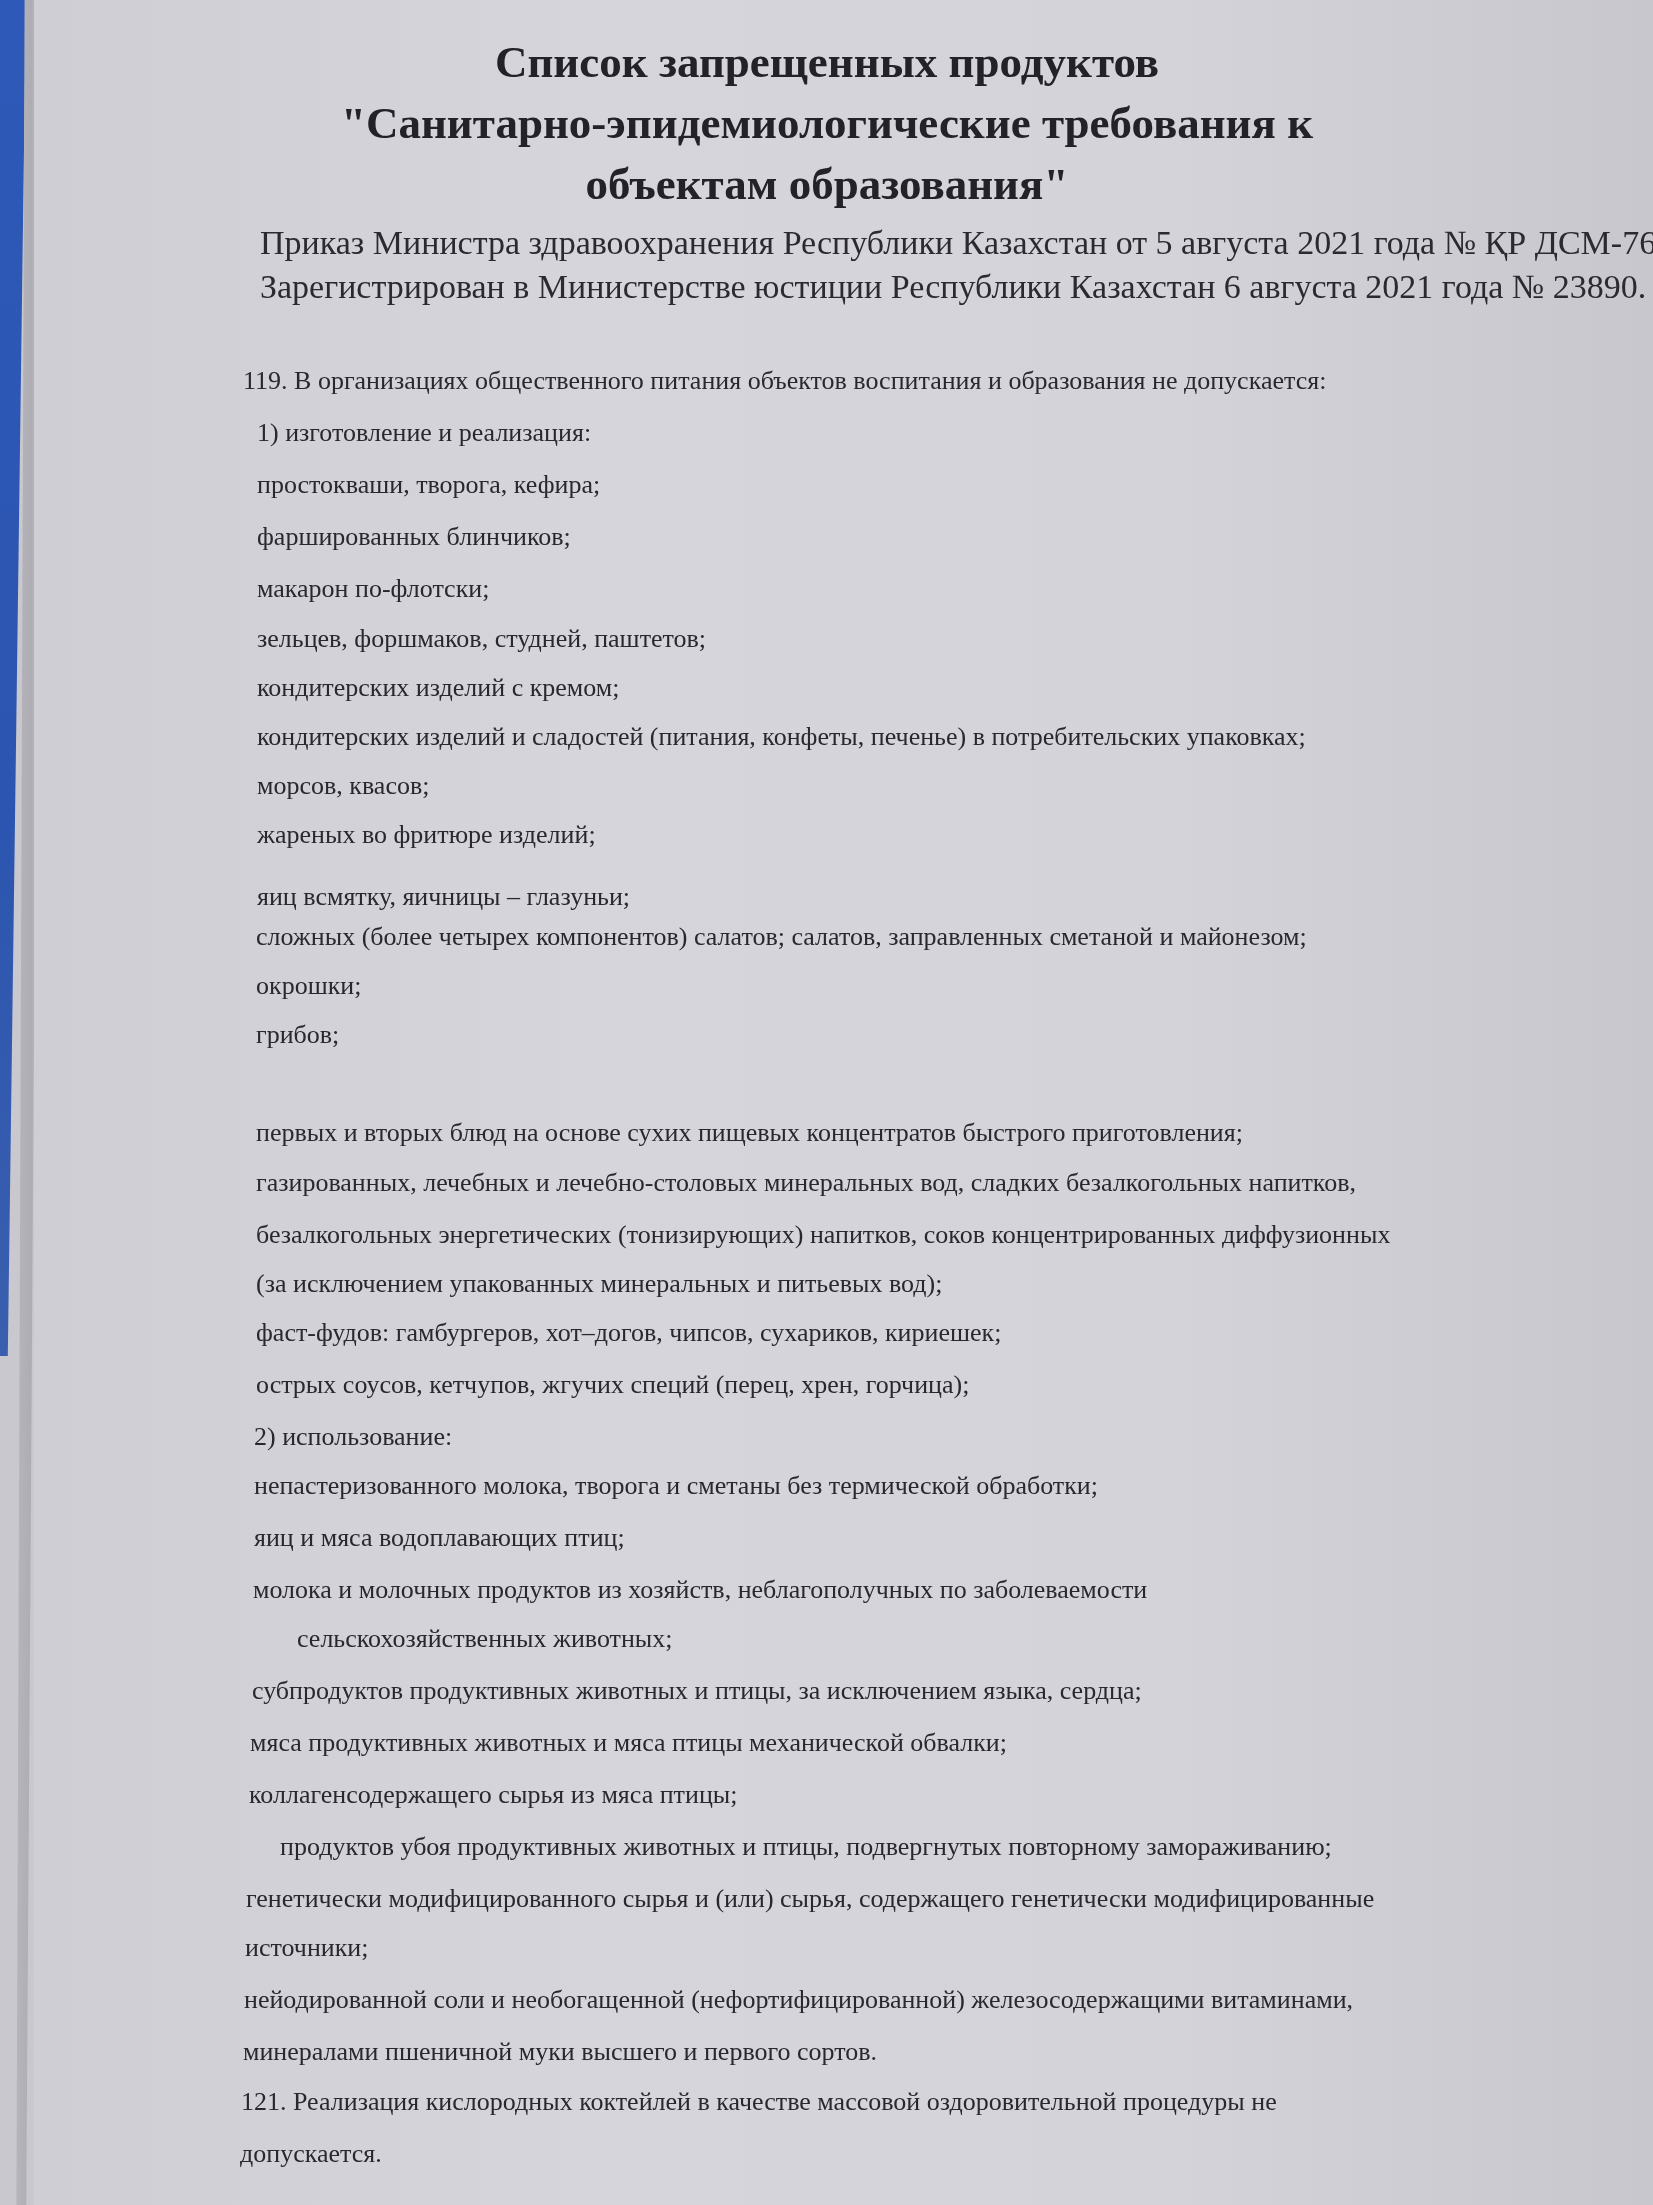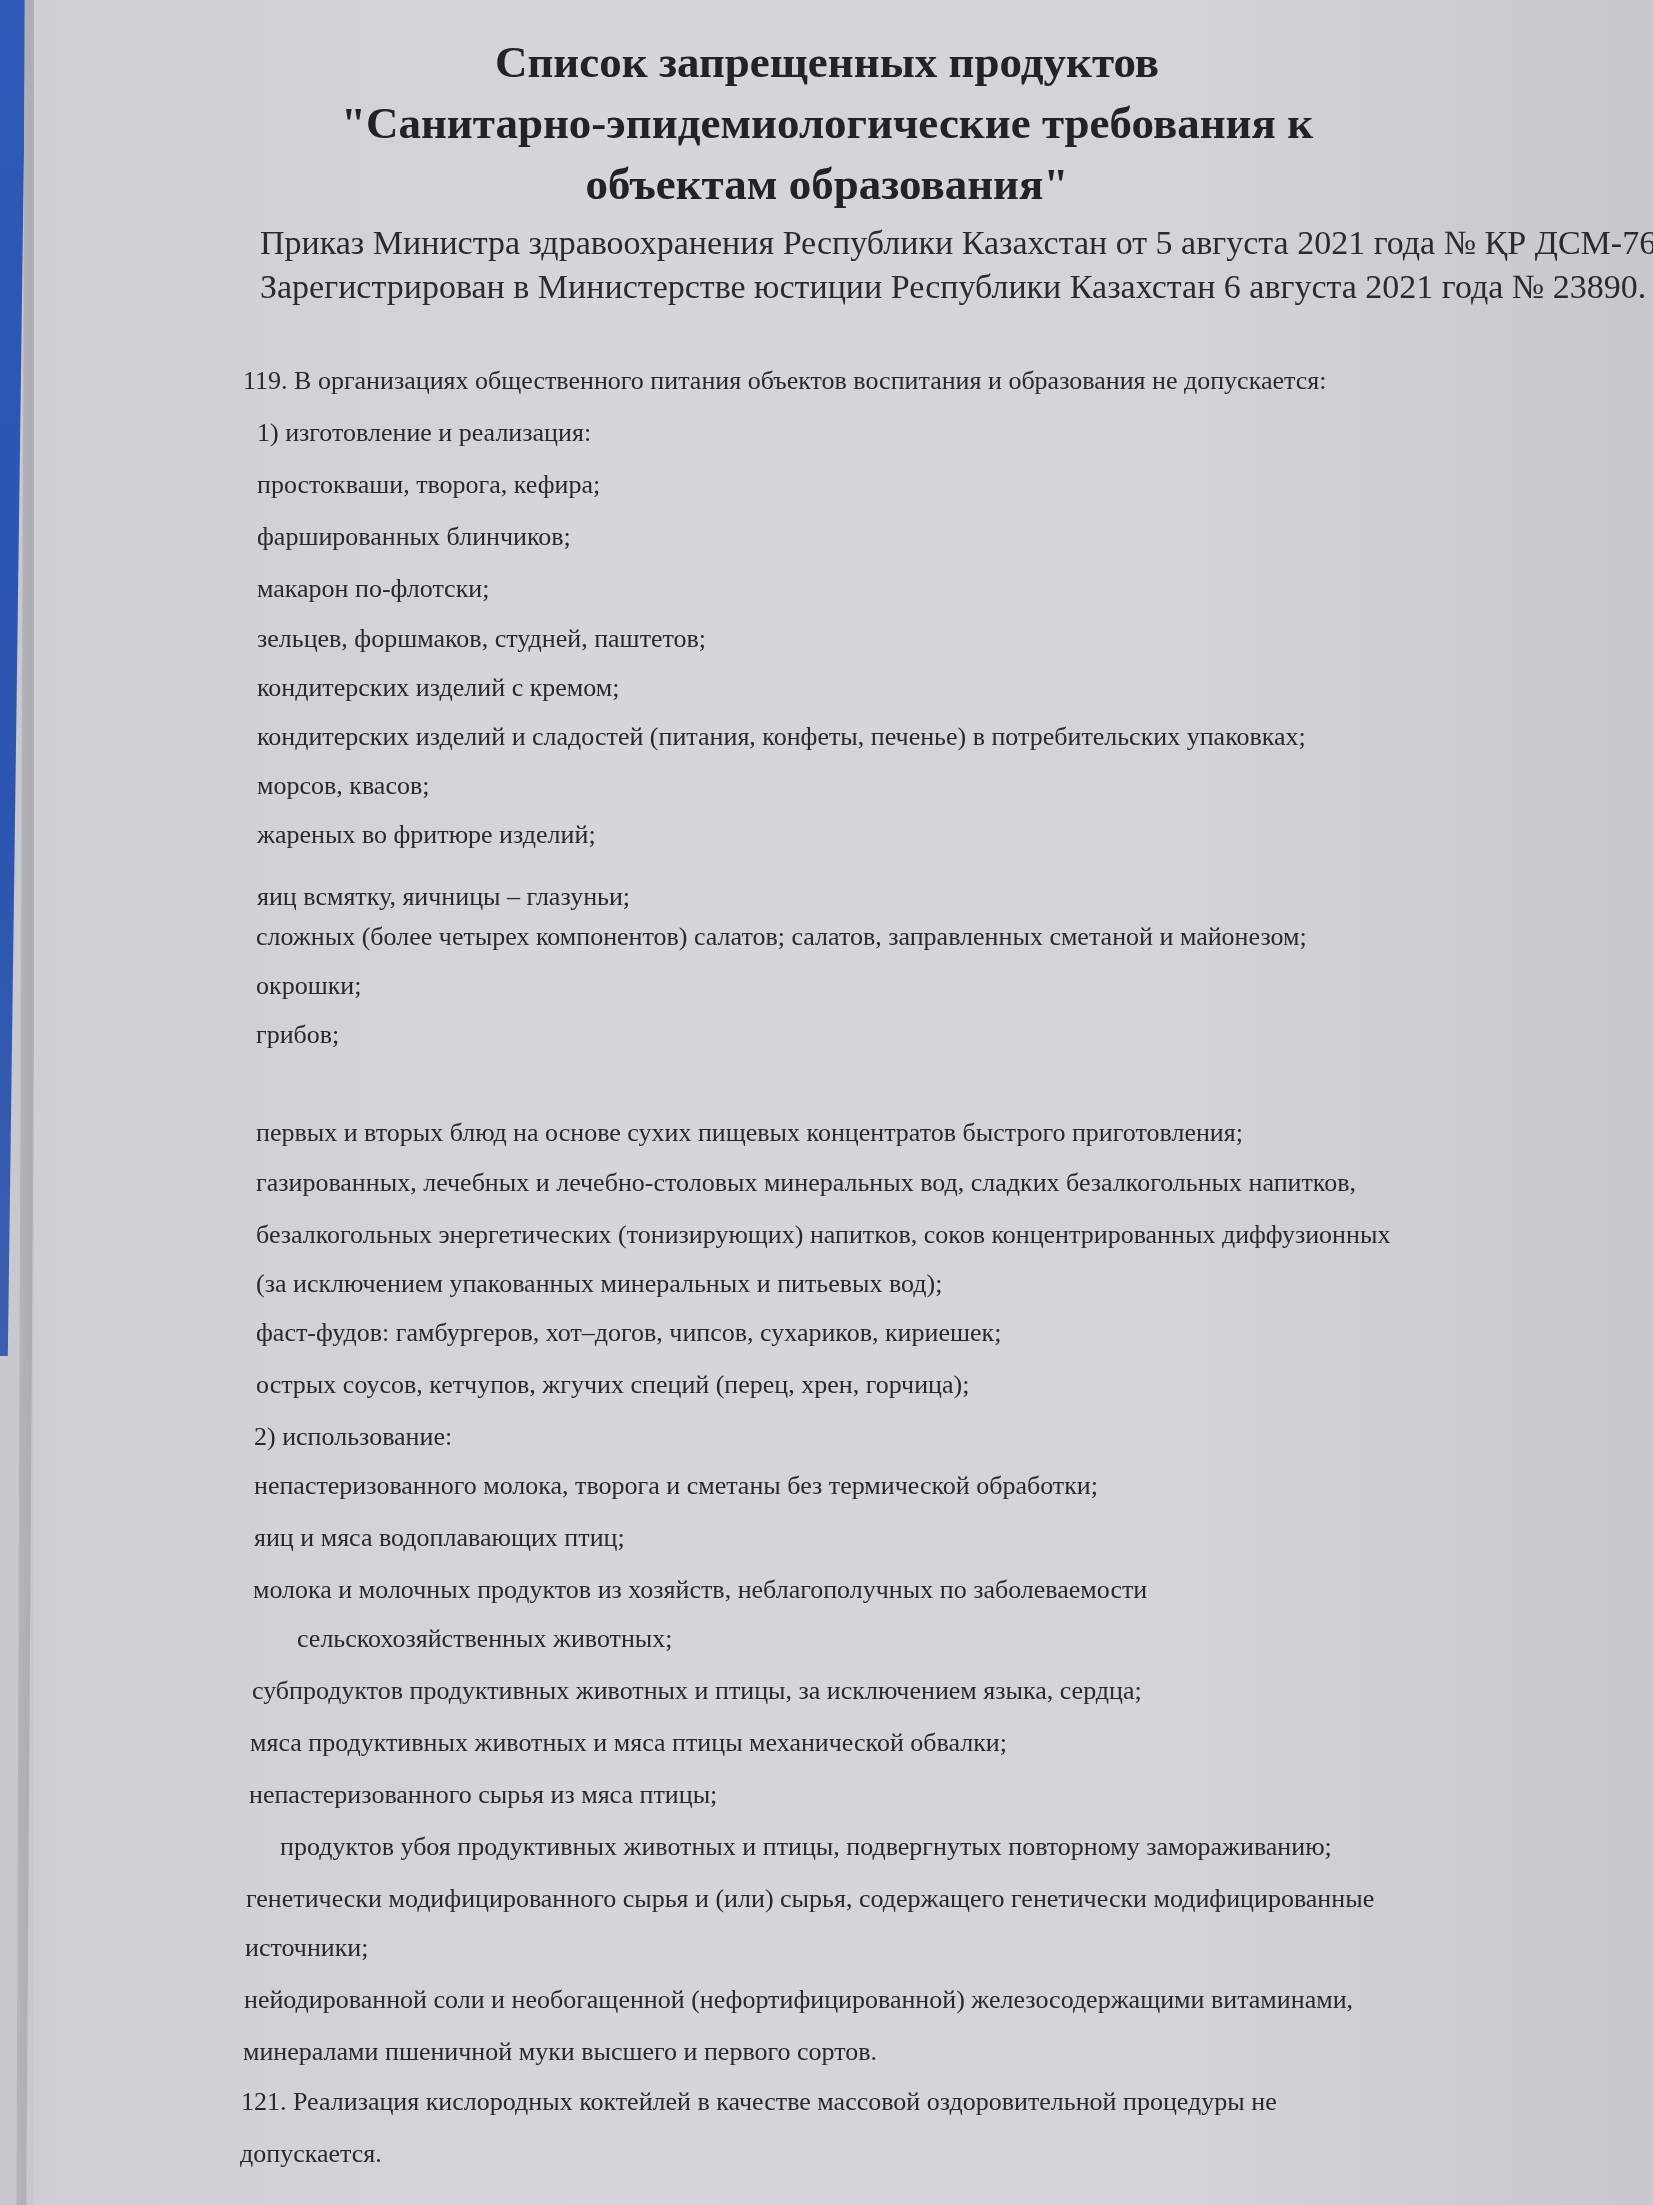--- a/index.html
+++ b/index.html
@@ -113,21 +113,21 @@
   <div class="line" style="left:256px; top:1269px;">(за исключением упакованных минеральных и питьевых вод);</div>
   <div class="line" style="left:256px; top:1318px;">фаст-фудов: гамбургеров, хот–догов, чипсов, сухариков, кириешек;</div>
   <div class="line" style="left:256px; top:1370px;">острых соусов, кетчупов, жгучих специй (перец, хрен, горчица);</div>
   <div class="line" style="left:254px; top:1422px;">2) использование:</div>
   <div class="line" style="left:254px; top:1471px;">непастеризованного молока, творога и сметаны без термической обработки;</div>
   <div class="line" style="left:254px; top:1523px;">яиц и мяса водоплавающих птиц;</div>
   <div class="line" style="left:253px; top:1575px;">молока и молочных продуктов из хозяйств, неблагополучных по заболеваемости</div>
   <div class="line" style="left:253px; top:1624px;margin-left:44px;">сельскохозяйственных животных;</div>
   <div class="line" style="left:252px; top:1676px;">субпродуктов продуктивных животных и птицы, за исключением языка, сердца;</div>
   <div class="line" style="left:250px; top:1728px;">мяса продуктивных животных и мяса птицы механической обвалки;</div>
-  <div class="line" style="left:249px; top:1780px;">непастеризованного сырья из мяса птицы;</div>
+  <div class="line" style="left:249px; top:1780px;">коллагенсодержащего сырья из мяса птицы;</div>
   <div class="line" style="left:264px; top:1832px;margin-left:16px;">продуктов убоя продуктивных животных и птицы, подвергнутых повторному замораживанию;</div>
   <div class="line" style="left:246px; top:1884px;">генетически модифицированного сырья и (или) сырья, содержащего генетически модифицированные</div>
   <div class="line" style="left:245px; top:1933px;">источники;</div>
   <div class="line" style="left:244px; top:1985px;">нейодированной соли и необогащенной (нефортифицированной) железосодержащими витаминами,</div>
   <div class="line" style="left:243px; top:2037px;">минералами пшеничной муки высшего и первого сортов.</div>
   <div class="line" style="left:241px; top:2087px;">121. Реализация кислородных коктейлей в качестве массовой оздоровительной процедуры не</div>
   <div class="line" style="left:240px; top:2139px;">допускается.</div>
 </div>
 
 

